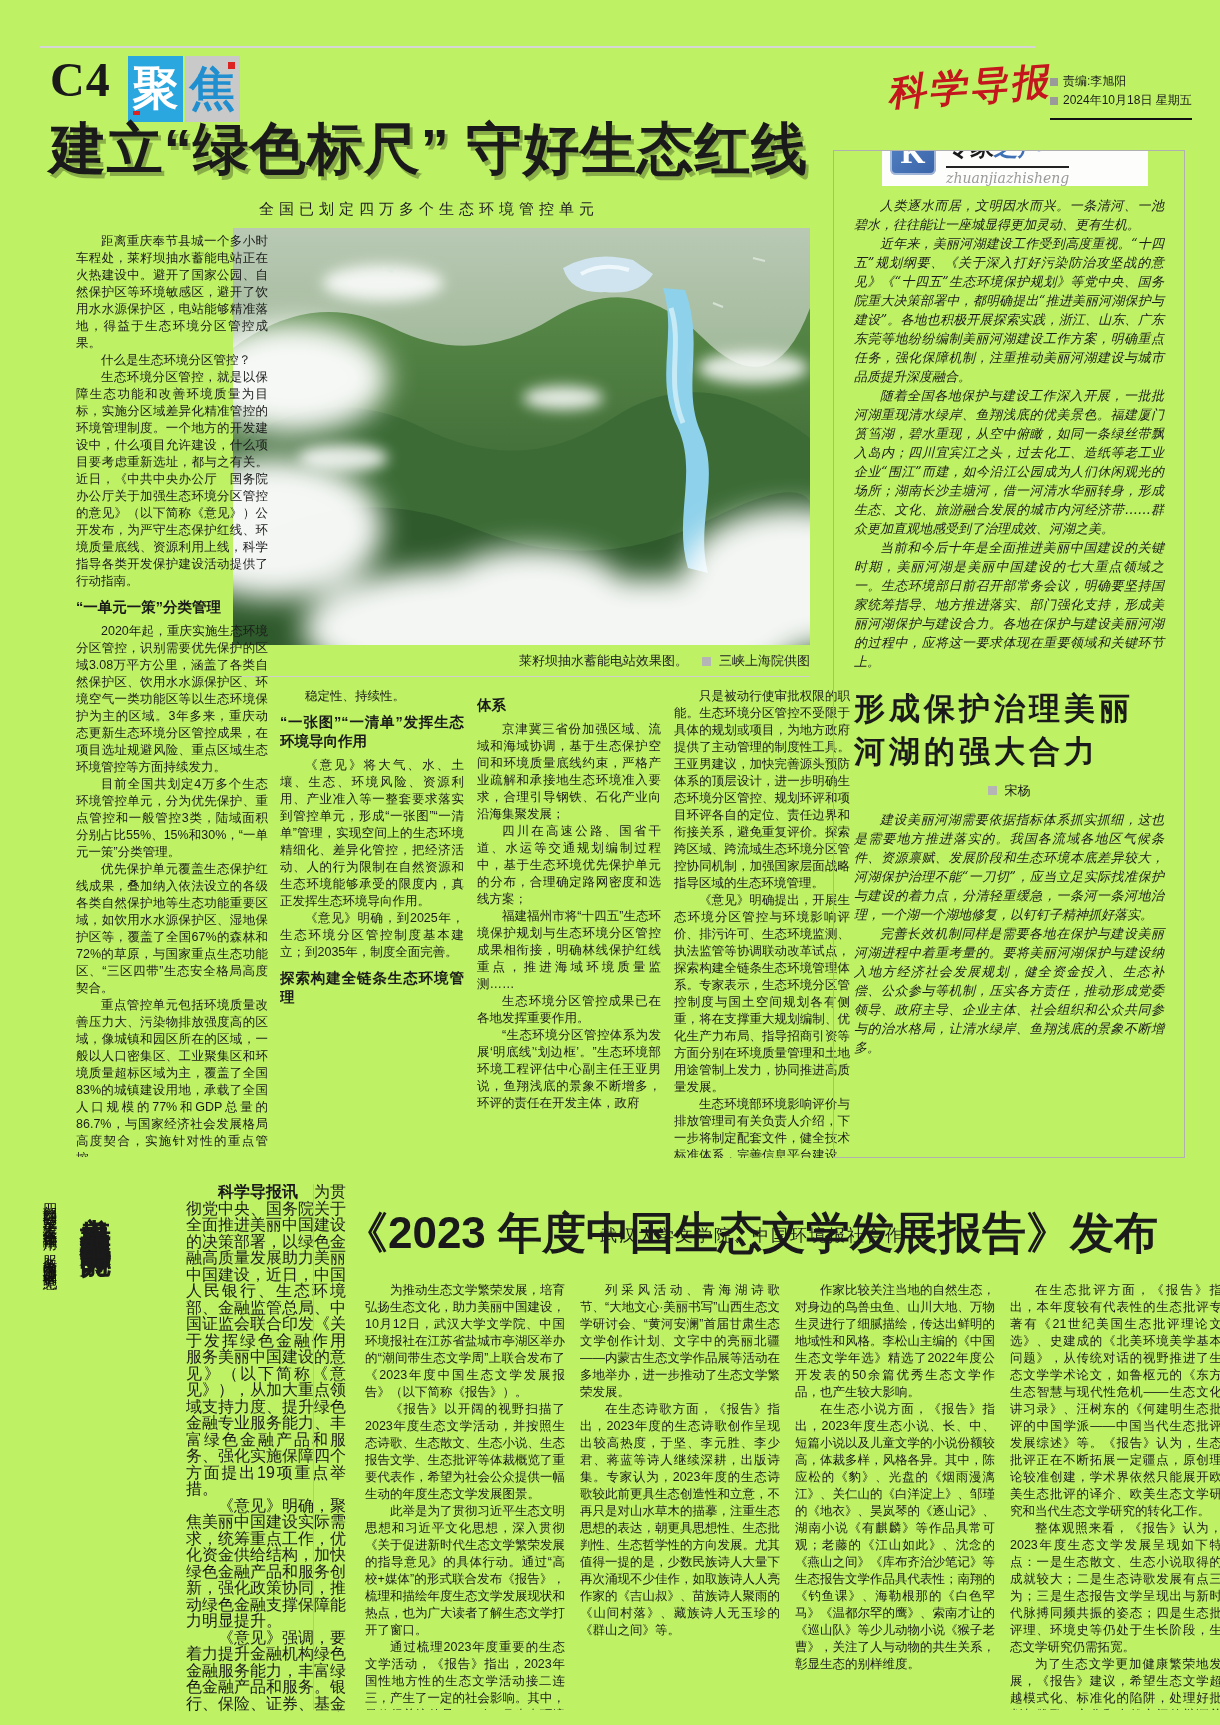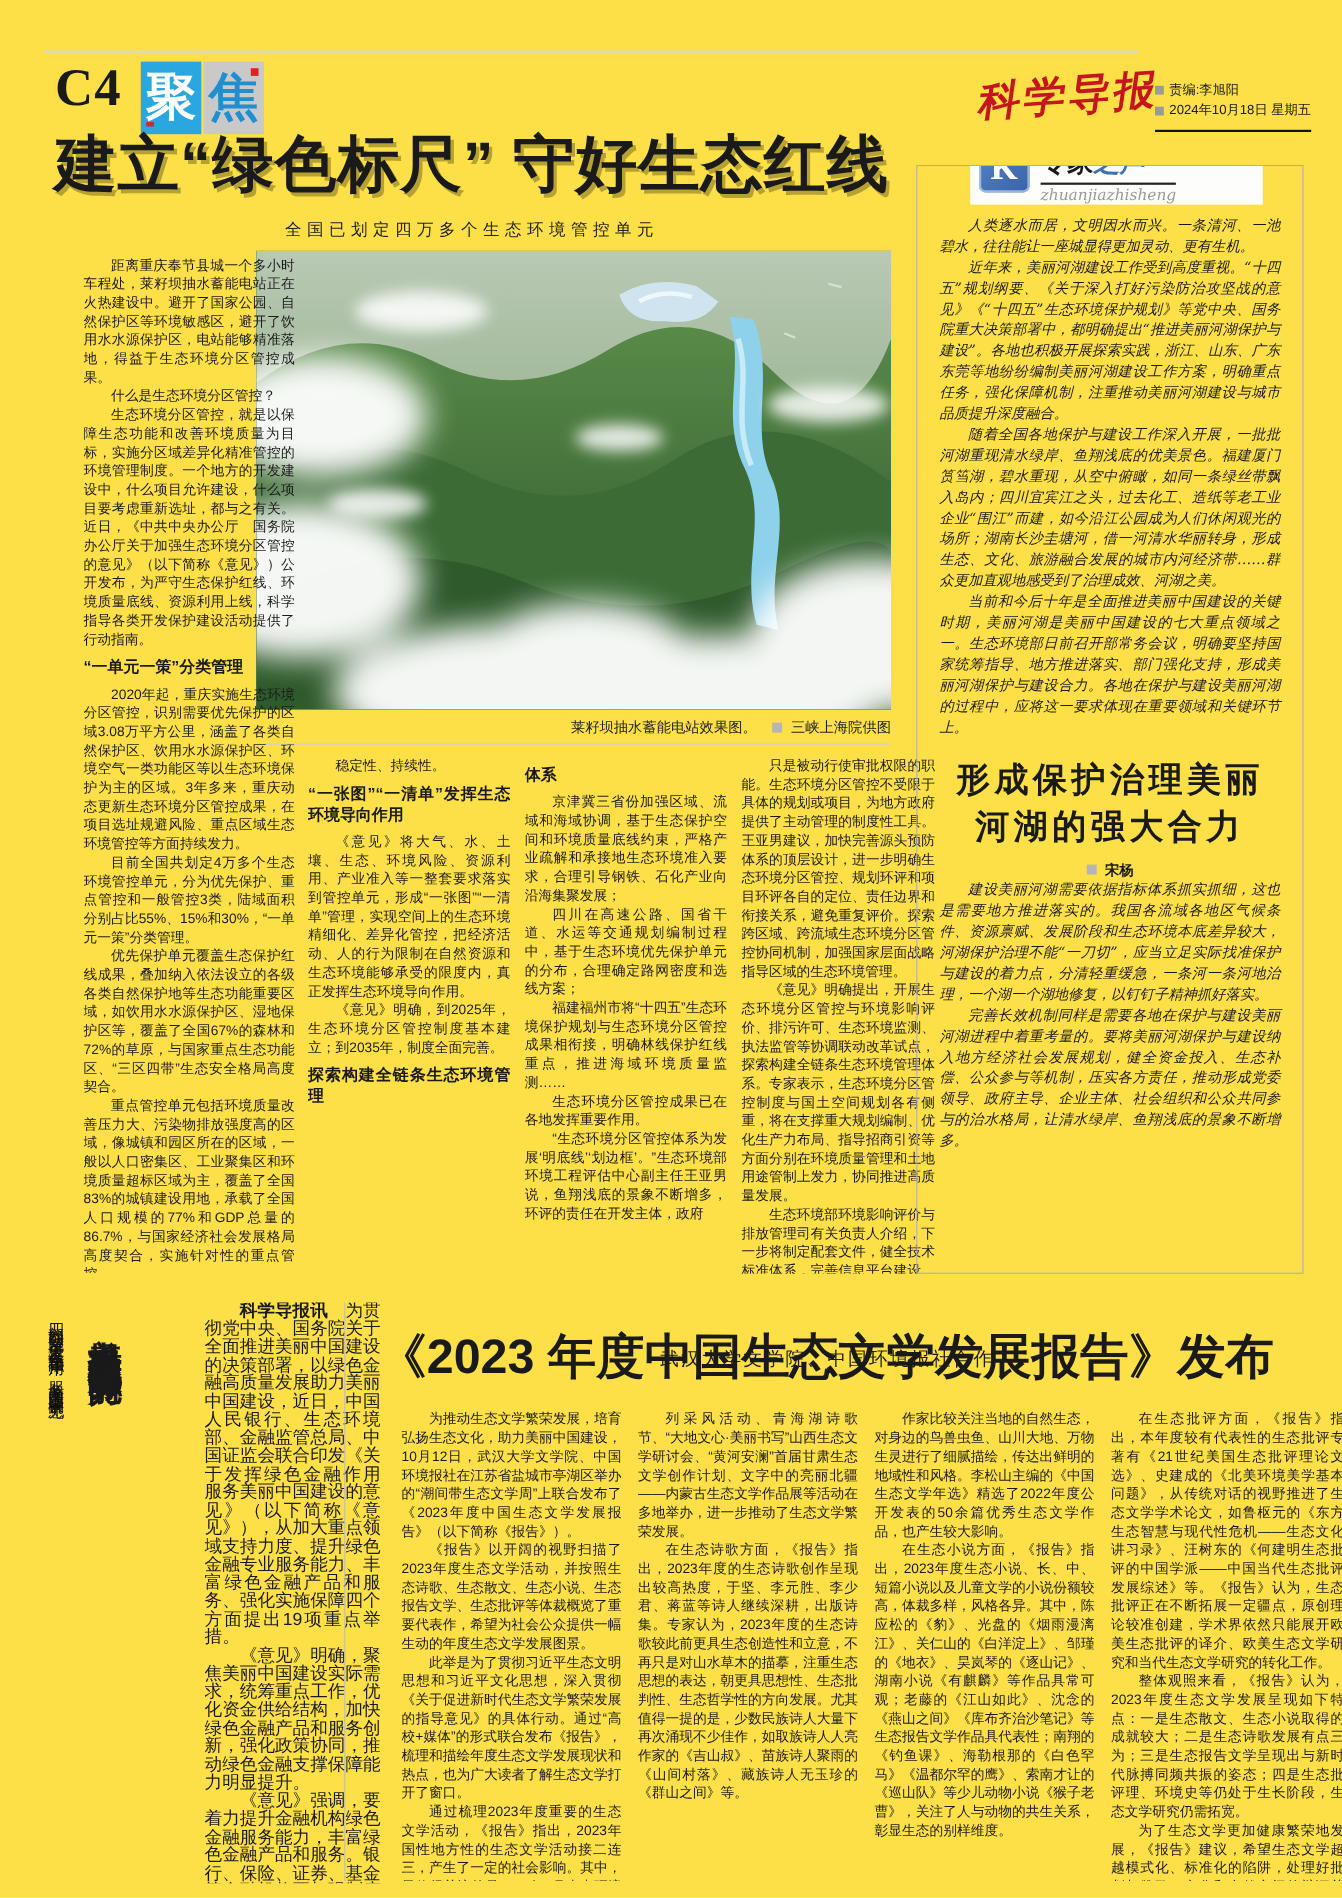--- a/index.html
+++ b/index.html
@@ -1,16 +1,16 @@
 <!DOCTYPE html>
 <html><head>
 <meta charset="utf-8">
 <style>
   html,body{margin:0;padding:0;background:#e9e9e9;}
-  .page{position:relative;width:1220px;height:1725px;margin:0 auto;background:#fde047;
+  .page{position:relative;width:1220px;height:1725px;margin:0 auto;background:#bef264;
         font-family:"Liberation Sans",sans-serif;color:#1a1a1a;overflow:hidden;}
   
   .top-rule{position:absolute;left:40px;top:46px;width:995px;height:2px;background:#d6d6d6;}
   .pageno{position:absolute;left:50px;top:52px;font-family:"Liberation Serif",serif;
           font-size:48px;font-weight:bold;letter-spacing:1px;}
   .logo{position:absolute;left:128px;top:56px;display:flex;}
   .logo .sq{width:55px;height:66px;display:flex;align-items:center;justify-content:center;
             font-size:46px;font-weight:900;font-family:"DejaVu Serif",serif;position:relative;}
   .sq1{background:#2aa7df;color:#fff;}
   .sq2{background:#c9c9c9;color:#1f8fd0;margin-left:2px;}
@@ -49,23 +49,23 @@
   .klogo{width:46px;height:46px;background:linear-gradient(135deg,#5585c6,#3a63a8);color:#fff;
          border-radius:6px;display:flex;align-items:center;justify-content:center;
          font-family:"Liberation Serif",serif;font-size:32px;font-weight:bold;box-shadow:inset 0 0 0 2px rgba(255,255,255,.5);}
   .exp-title{margin-left:10px;}
   .exp-title .t{font-size:24px;font-weight:900;border-bottom:2px solid #222;padding:2px 4px 3px 0;white-space:nowrap;}
   .exp-title .t .blue{color:#3f6fb5;font-style:italic;font-family:"DejaVu Serif",serif;}
   .exp-title .py{font-family:"DejaVu Serif",serif;font-style:italic;color:#9a9a9a;font-size:14px;margin-top:2px;}
   .exp-body{font-family:"DejaVu Serif",serif;font-style:italic;font-size:13px;line-height:19px;text-align:justify;}
   .exp-body p{margin:0;text-indent:2em;}
   .exp-hl{font-family:"Liberation Sans",sans-serif;font-style:normal;font-size:31px;font-weight:900;
-          text-align:center;line-height:1.4;white-space:pre-line;margin:16px 0 8px;letter-spacing:4px;}
+          line-height:1.4;white-space:pre-line;margin:16px 0 8px;letter-spacing:4px;}
   .exp-byl{text-align:center;font-style:normal;font-family:"Liberation Sans",sans-serif;
-           font-size:13px;font-weight:bold;}
+           font-size:13px;font-weight:normal;margin-bottom:10px;}
   .exp-byl .bullet{width:9px;height:9px;background:#b5b5b5;margin-right:8px;}
   
   .v-kicker{position:absolute;left:40px;top:1192px;height:505px;writing-mode:vertical-rl;
             font-size:14.5px;letter-spacing:2px;color:#111;}
   .v-head{position:absolute;left:74px;top:1192px;height:520px;writing-mode:vertical-rl;
           font-size:31px;font-weight:900;letter-spacing:2px;}
   #fincol{left:146px;top:1184px;width:160px;height:528px;font-size:16px;line-height:16.5px;}
   .vdiv{position:absolute;left:313px;top:1184px;width:1px;height:526px;background:#bbb;}
   .lit-kicker{position:absolute;left:322px;top:1180px;width:860px;text-align:center;
               font-size:17px;font-weight:normal;letter-spacing:2px;margin-top:44px;}

